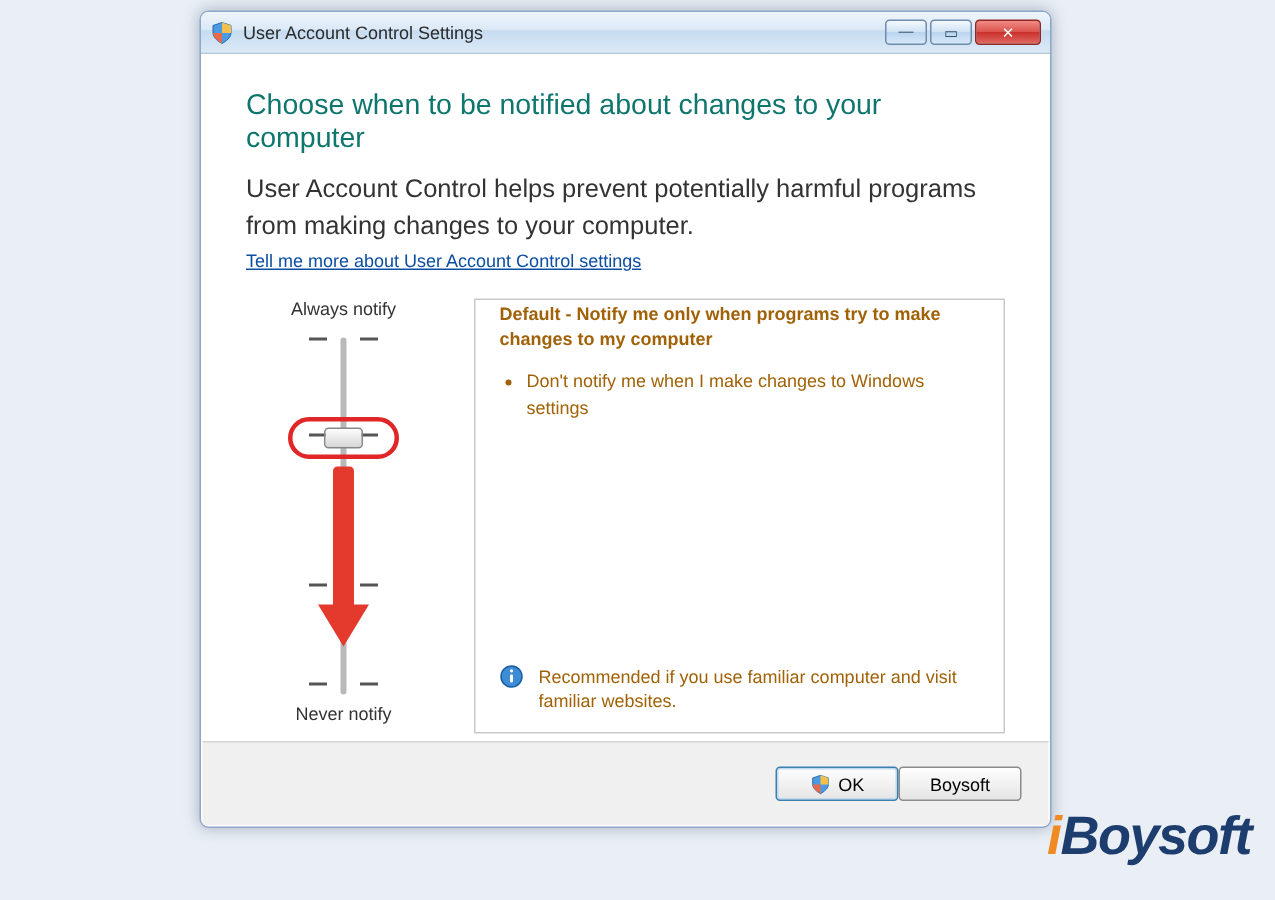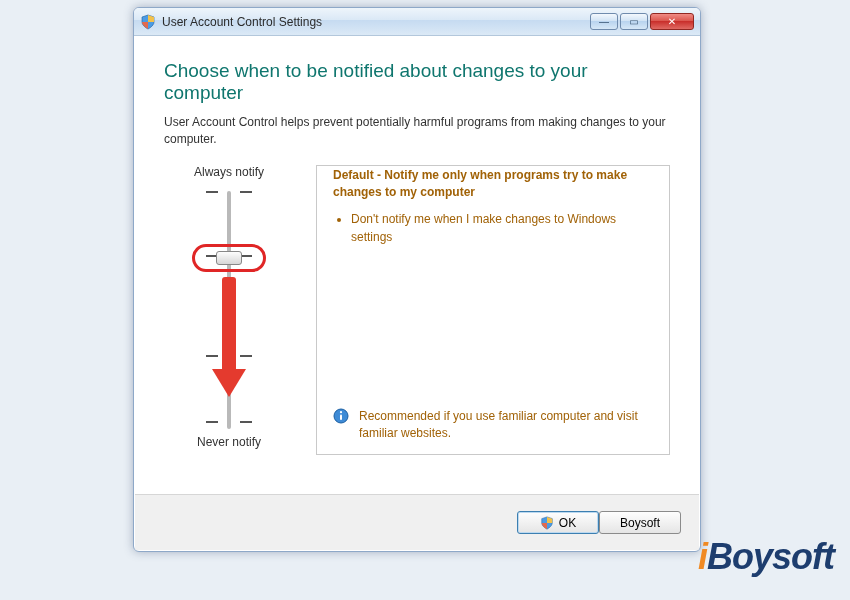--- a/index.html
+++ b/index.html
@@ -40,21 +40,21 @@
     color:#fff; border-color:#912722;
   }
   .title-btn .glyph { pointer-events:none; }
 
   .content {
     padding: 24px 30px 10px 30px;
     height: calc(100% - 28px - 44px);
     overflow: hidden;
   }
   .heading { color:#0f766e; font-size:19px; margin:0 0 10px 0; font-weight:400; }
-  .desc { font-size:12px; color:#333; line-height:1.45; margin:0 0 2px 0; }
+  .desc { font-size:17px; color:#333; line-height:1.45; margin:0 0 2px 0; }
   .link { color:#0b4ea2; font-size:12px; text-decoration: underline; cursor:pointer; }
 
   .body-row { display:flex; margin-top:16px; gap:22px; }
 
   
   .slider-col { width: 130px; text-align:center; font-size:12px; color:#333; }
   .slider-label { margin: 0 0 6px 0; }
   .slider-area { position:relative; height:250px; width:100%; margin:0 auto; }
   .track {
     position:absolute; left:50%; transform:translateX(-50%);
@@ -144,20 +144,21 @@
         </div>
       <div class="title-btn close">
           <span class="glyph">✕</span>
         </div>
     </div>
   </div>
 
   <div class="content">
     <h1 class="heading">Choose when to be notified about changes to your computer</h1>
     <p class="desc">User Account Control helps prevent potentially harmful programs from making changes to your computer.</p>
+    <a class="link">Tell me more about User Account Control settings</a>
 
     <div class="body-row">
       <div class="slider-col">
         <div class="slider-label">Always notify</div>
         <div class="slider-area">
           <div class="track"></div>
           <div class="tick t0">
               <span></span>
               <span></span>
             </div>

